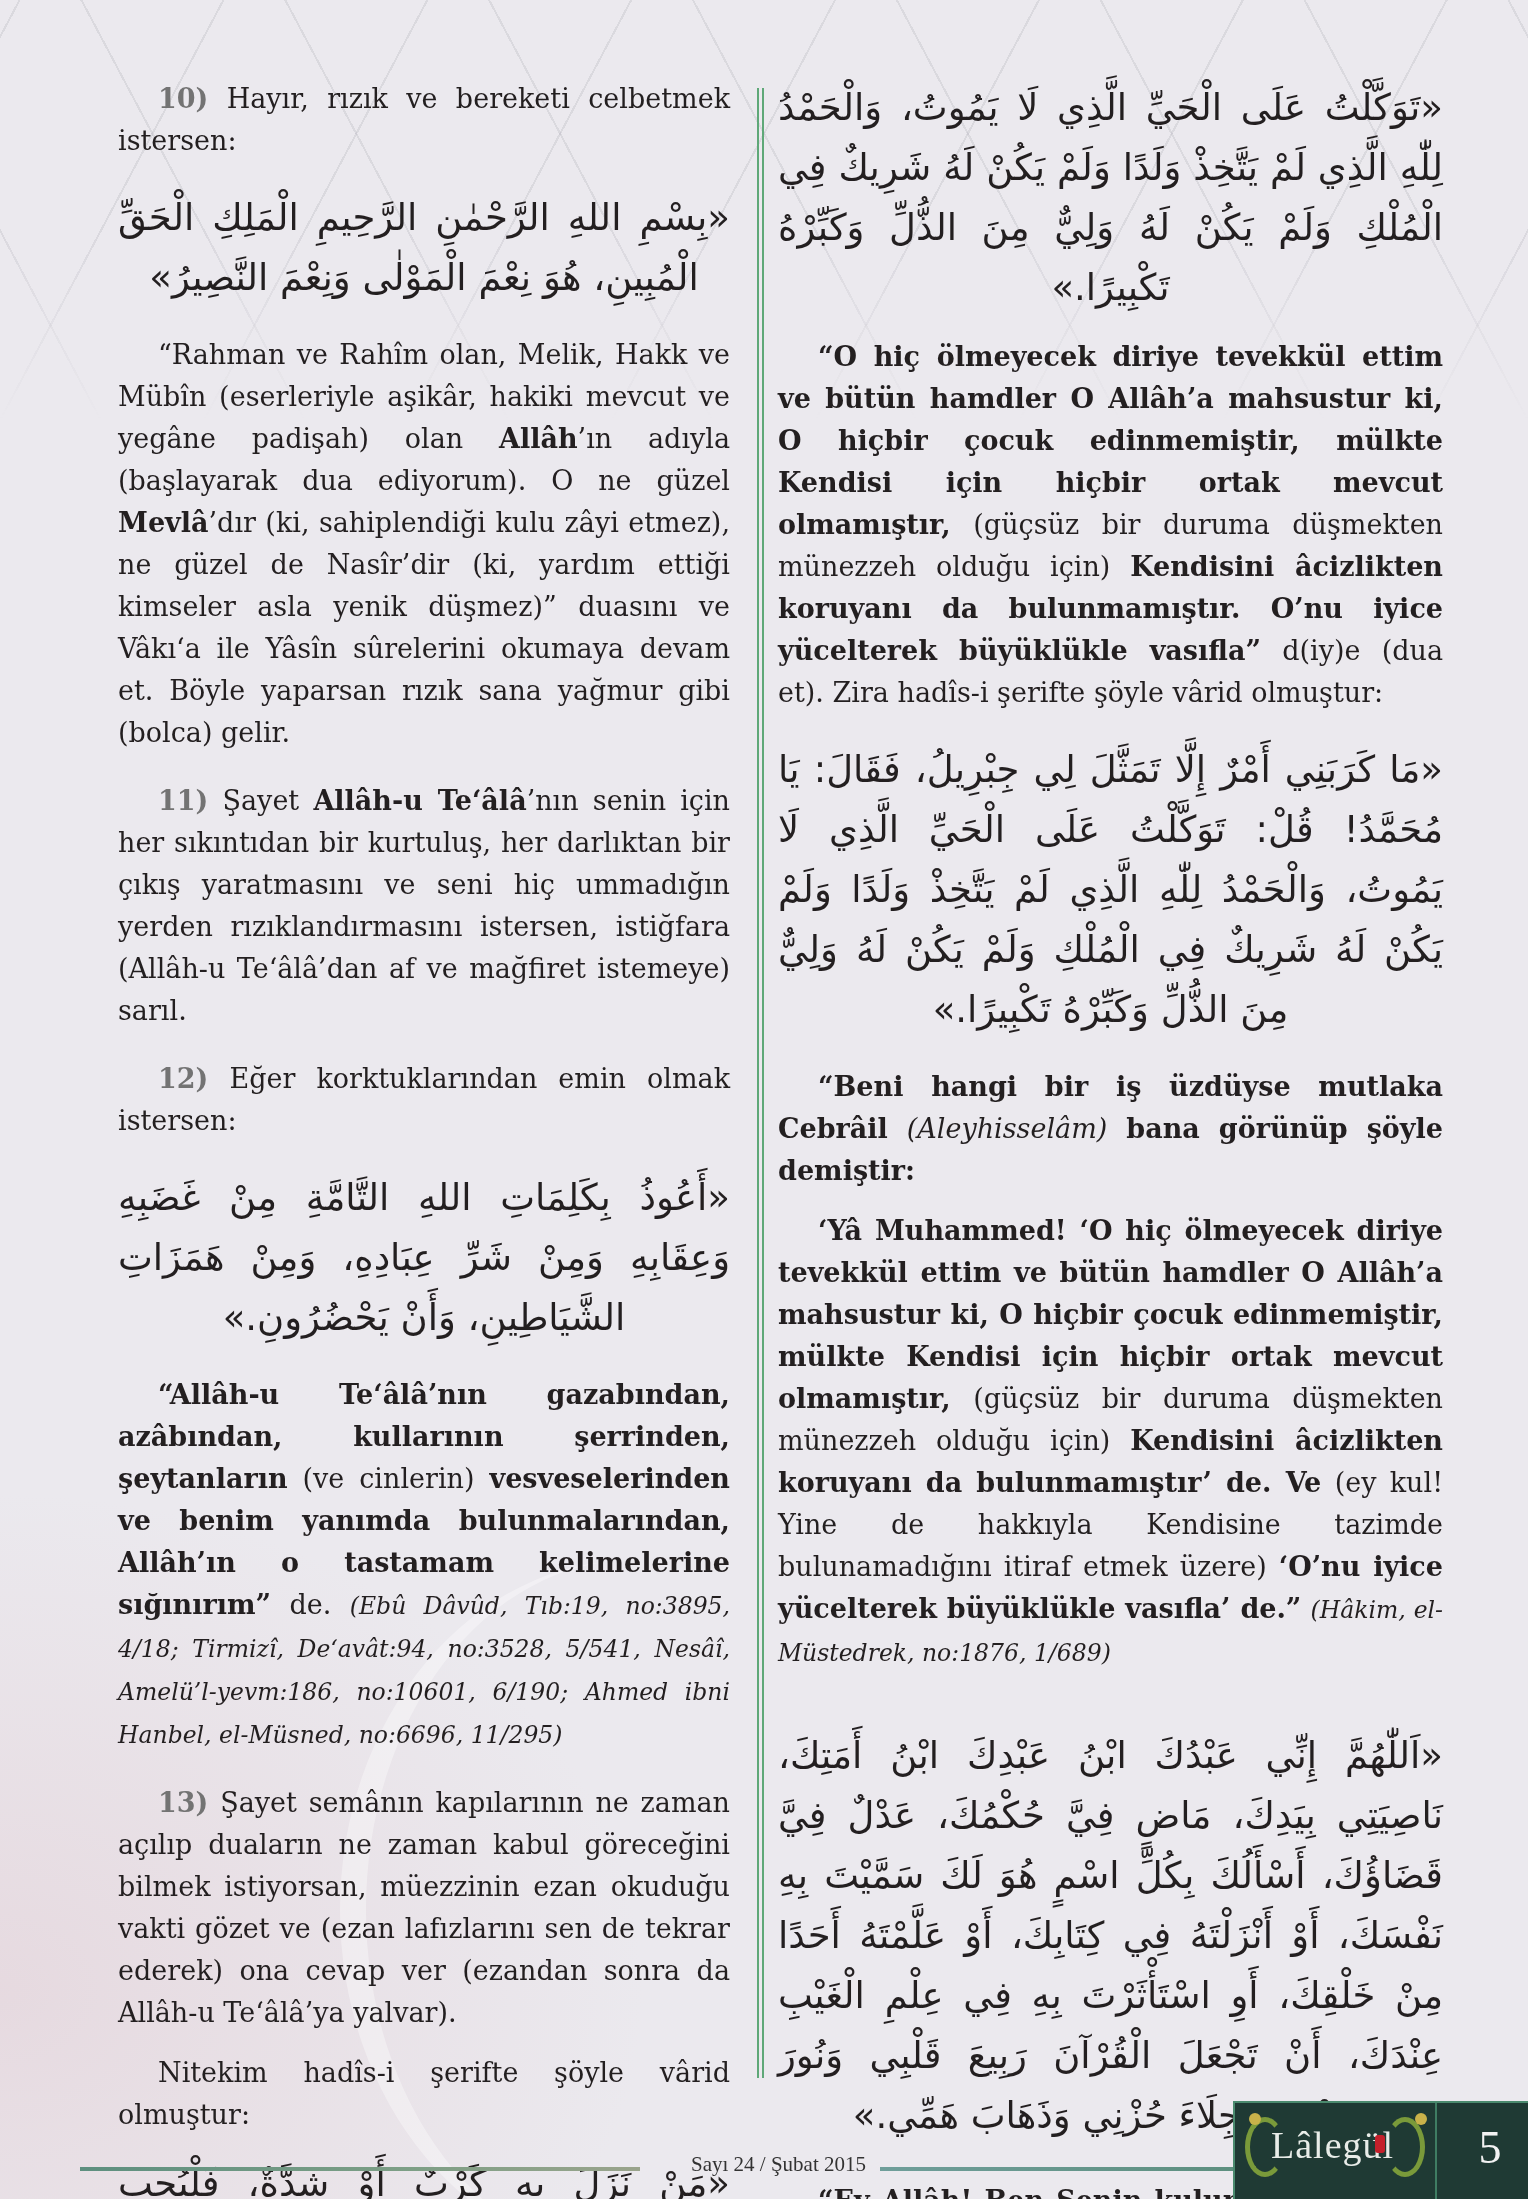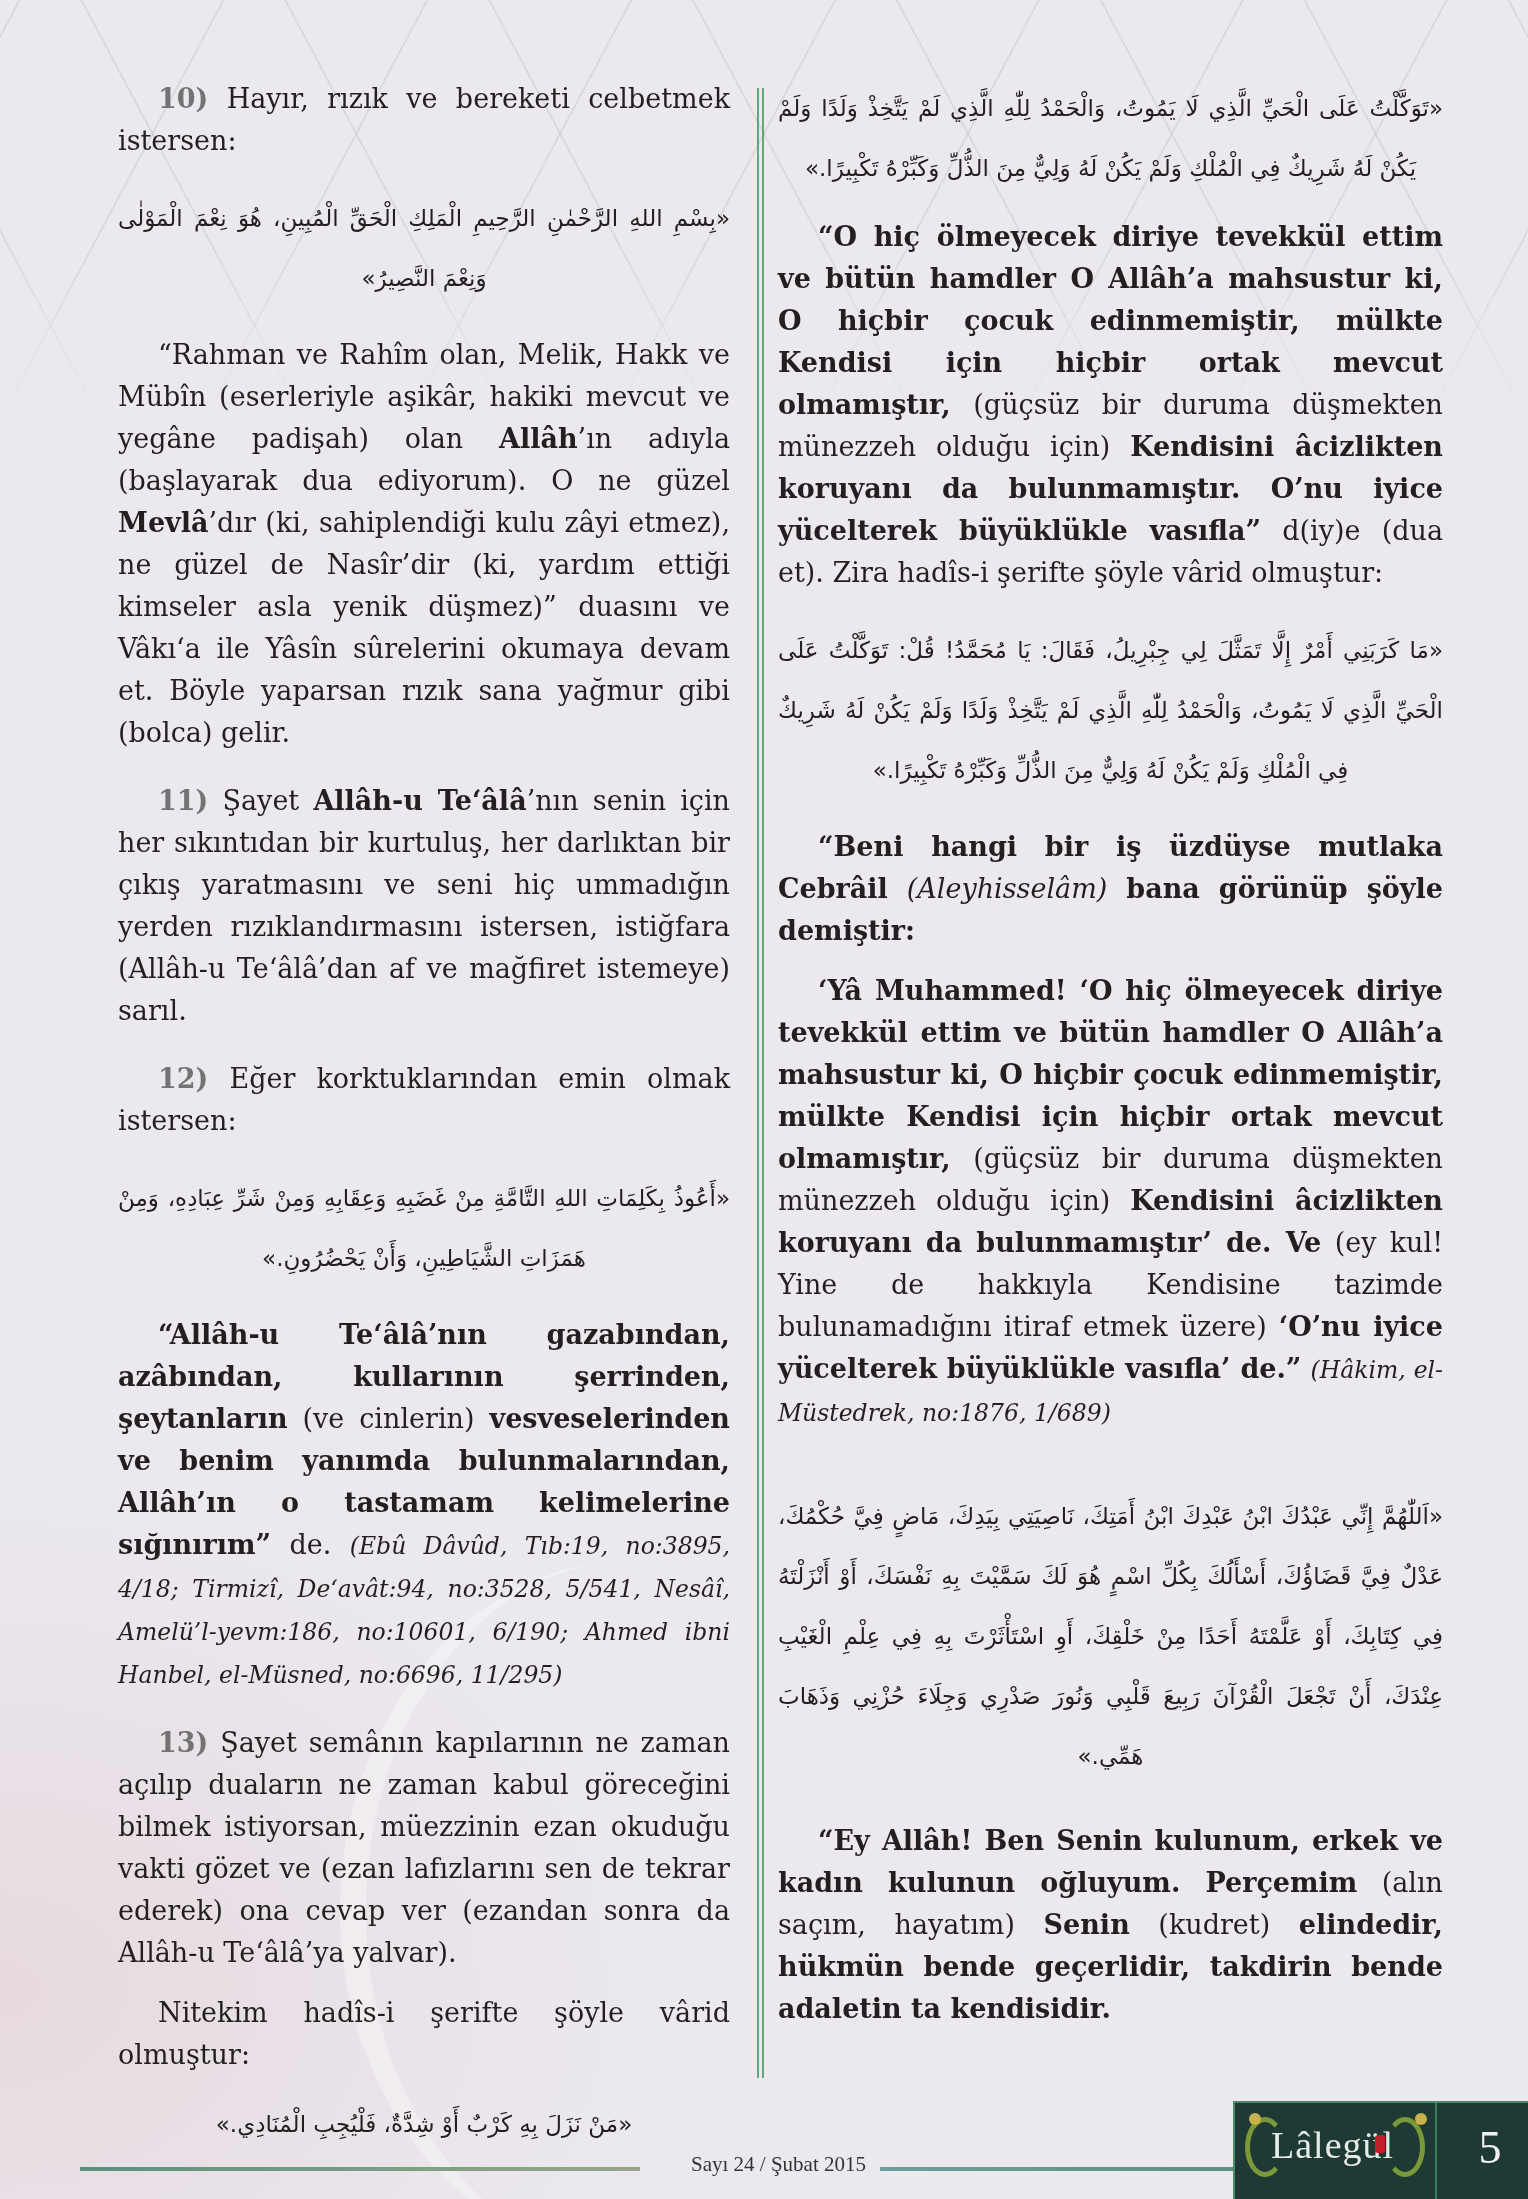--- a/index.html
+++ b/index.html
@@ -35,21 +35,21 @@
     border-left: 2px solid #5fa878; border-right: 2px solid #5fa878;
     box-sizing: border-box;
   }
   p { margin: 0; font-size: 27px; line-height: 42px; text-align: justify; }
   .para { text-indent: 40px; }
   .num { color: #737373; font-weight: bold; }
   b, .b { font-weight: bold; }
   .cite { font-style: italic; font-size: 23.5px; }
   .arabic {
     direction: rtl; text-align: justify; text-align-last: center;
-    font-family: "DejaVu Sans", sans-serif; font-size: 23px; line-height: 60px;
+    font-family: "DejaVu Sans", sans-serif; font-size: 37px; line-height: 60px;
     margin: 0;
   }
   .gap-s { height: 18px; }
   .gap-m { height: 26px; }
   .gap-l { height: 34px; }
   .footer-line-left {
     position: absolute; left: 80px; top: 2167px; width: 560px; height: 4px;
     background: linear-gradient(to right, #5d8f7f, #7e9f86 60%, #9aa48c);
   }
   .footer-line-right {

